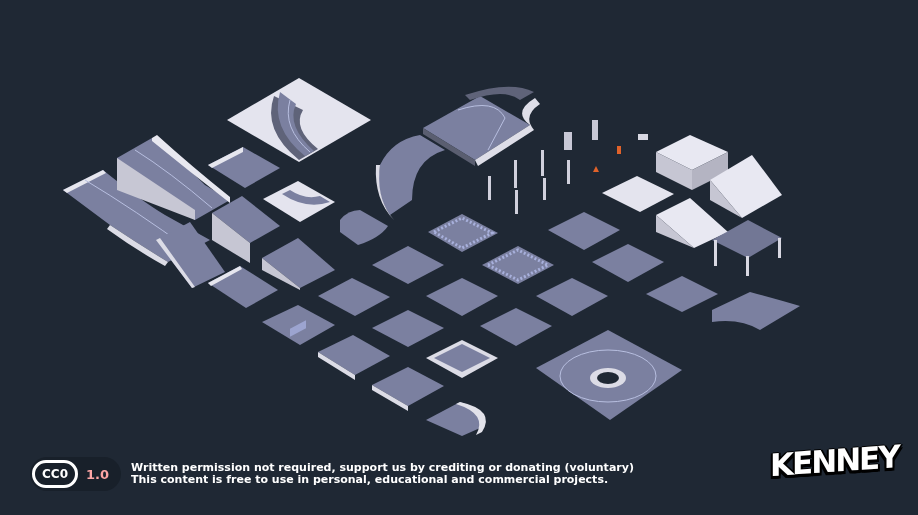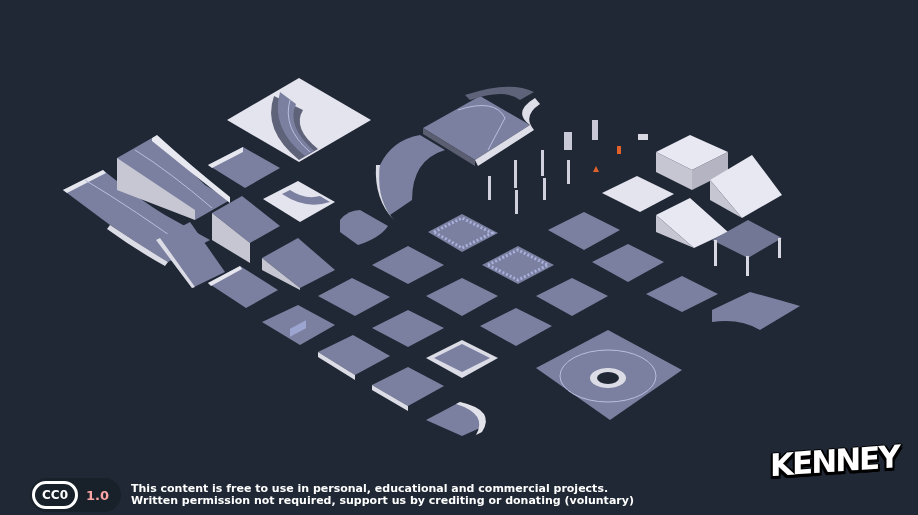--- a/index.html
+++ b/index.html
@@ -1,18 +1,18 @@
 <!DOCTYPE html>
 <html><head>
 <meta charset="utf-8">
 <style>
   html,body{margin:0;padding:0;}
   body{width:918px;height:515px;background:#1f2834;overflow:hidden;position:relative;font-family:"DejaVu Sans",sans-serif;}
   #scene{position:absolute;left:0;top:0;width:918px;height:515px;}
-  .license{position:absolute;left:30px;top:478px;display:flex;align-items:center;}
+  .license{position:absolute;left:30px;top:457px;display:flex;align-items:center;}
   .cc-pill{display:flex;align-items:center;background:#18202a;border-radius:18px;height:34px;padding-right:12px;}
   .cc-badge{width:46px;height:28px;border:3px solid #ffffff;border-radius:16px;box-sizing:border-box;display:flex;align-items:center;justify-content:center;color:#fff;font-weight:bold;font-size:12px;margin-left:2px;letter-spacing:0px;}
   .cc-version{color:#fca5a5;font-size:13px;margin-left:8px;font-weight:bold;}
   .license-text{margin-left:10px;color:#ffffff;font-size:11px;line-height:12px;font-weight:bold;}
   .logo{position:absolute;left:770px;top:443px;width:118px;height:44px;}
   .logo-text{position:absolute;left:0;top:0;width:118px;text-align:center;font-family:"DejaVu Sans",sans-serif;font-weight:bold;font-size:31px;color:#ffffff;letter-spacing:-2px;transform:skewY(-4deg);text-shadow:0 3px 0 #000, 2px 3px 0 #000, -2px 3px 0 #000, 0 -1px 0 #000, 2px 0 0 #000,-2px 0 0 #000;}
 </style>
 </head>
 <body>
 
@@ -134,20 +134,20 @@
     <rect x="638" y="134" width="10" height="6" fill="#d8d8e2"></rect>
   </g>
 </svg>
 
 <div class="license">
   <div class="cc-pill">
     <div class="cc-badge">CC0</div>
     <span class="cc-version">1.0</span>
   </div>
   <div class="license-text">
+    <div>Written permission not required, support us by crediting or donating (voluntary)</div>
     <div>This content is free to use in personal, educational and commercial projects.</div>
-    <div>Written permission not required, support us by crediting or donating (voluntary)</div>
   </div>
 </div>
 
 <div class="logo">
   <div class="logo-text">KENNEY</div>
 </div>
 
 </body></html>

